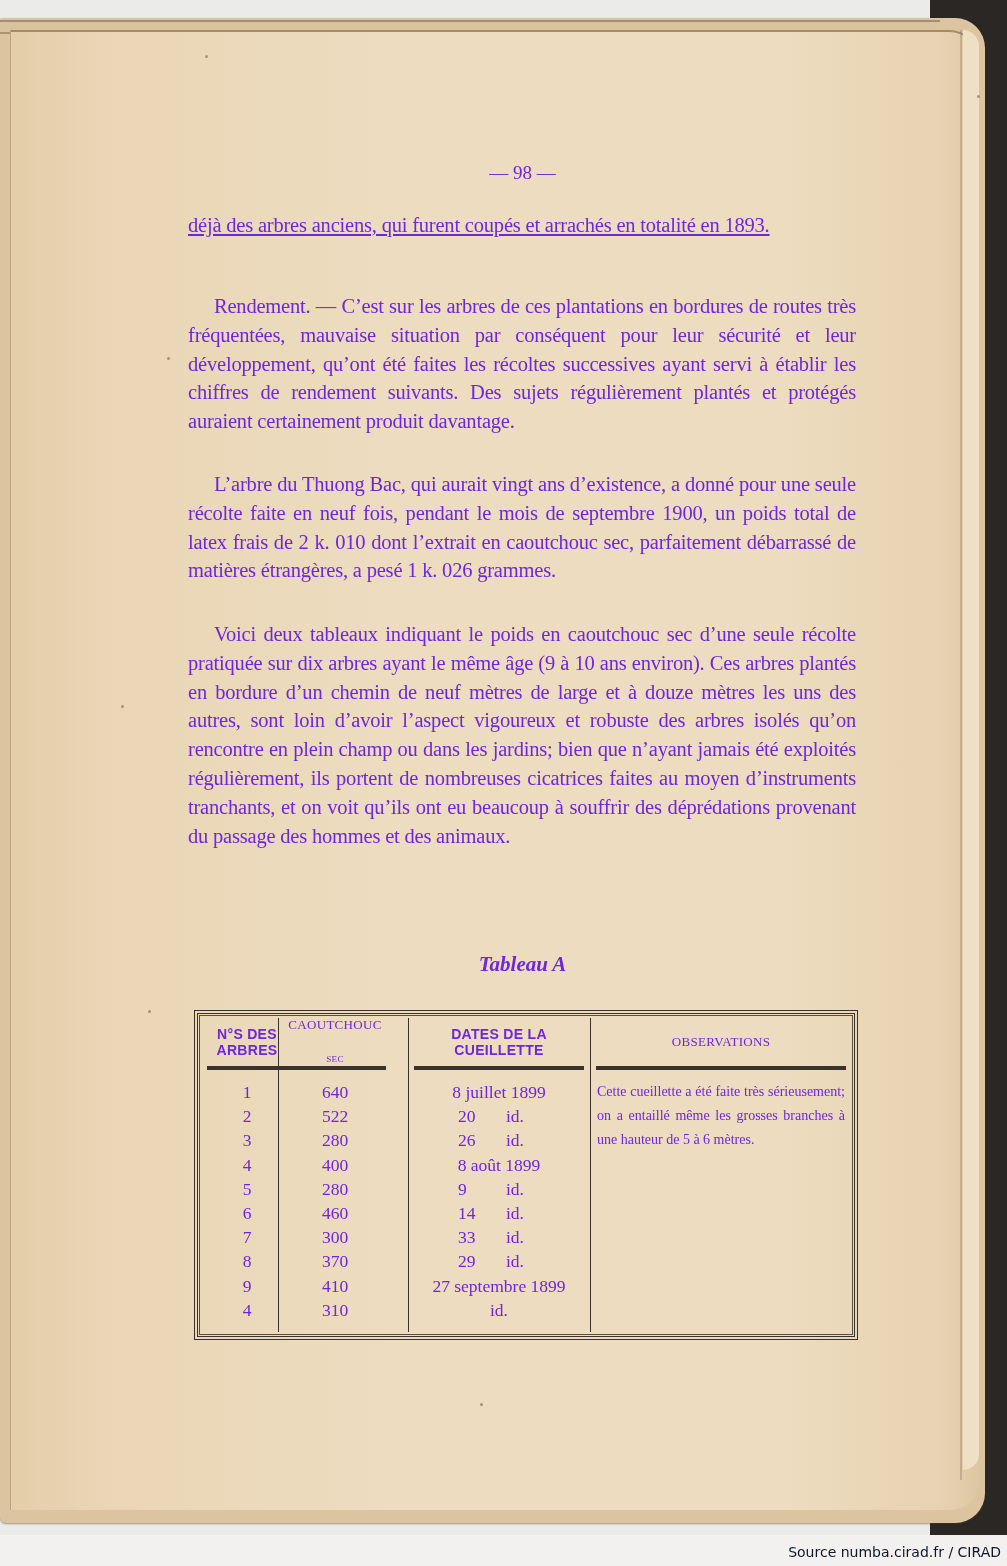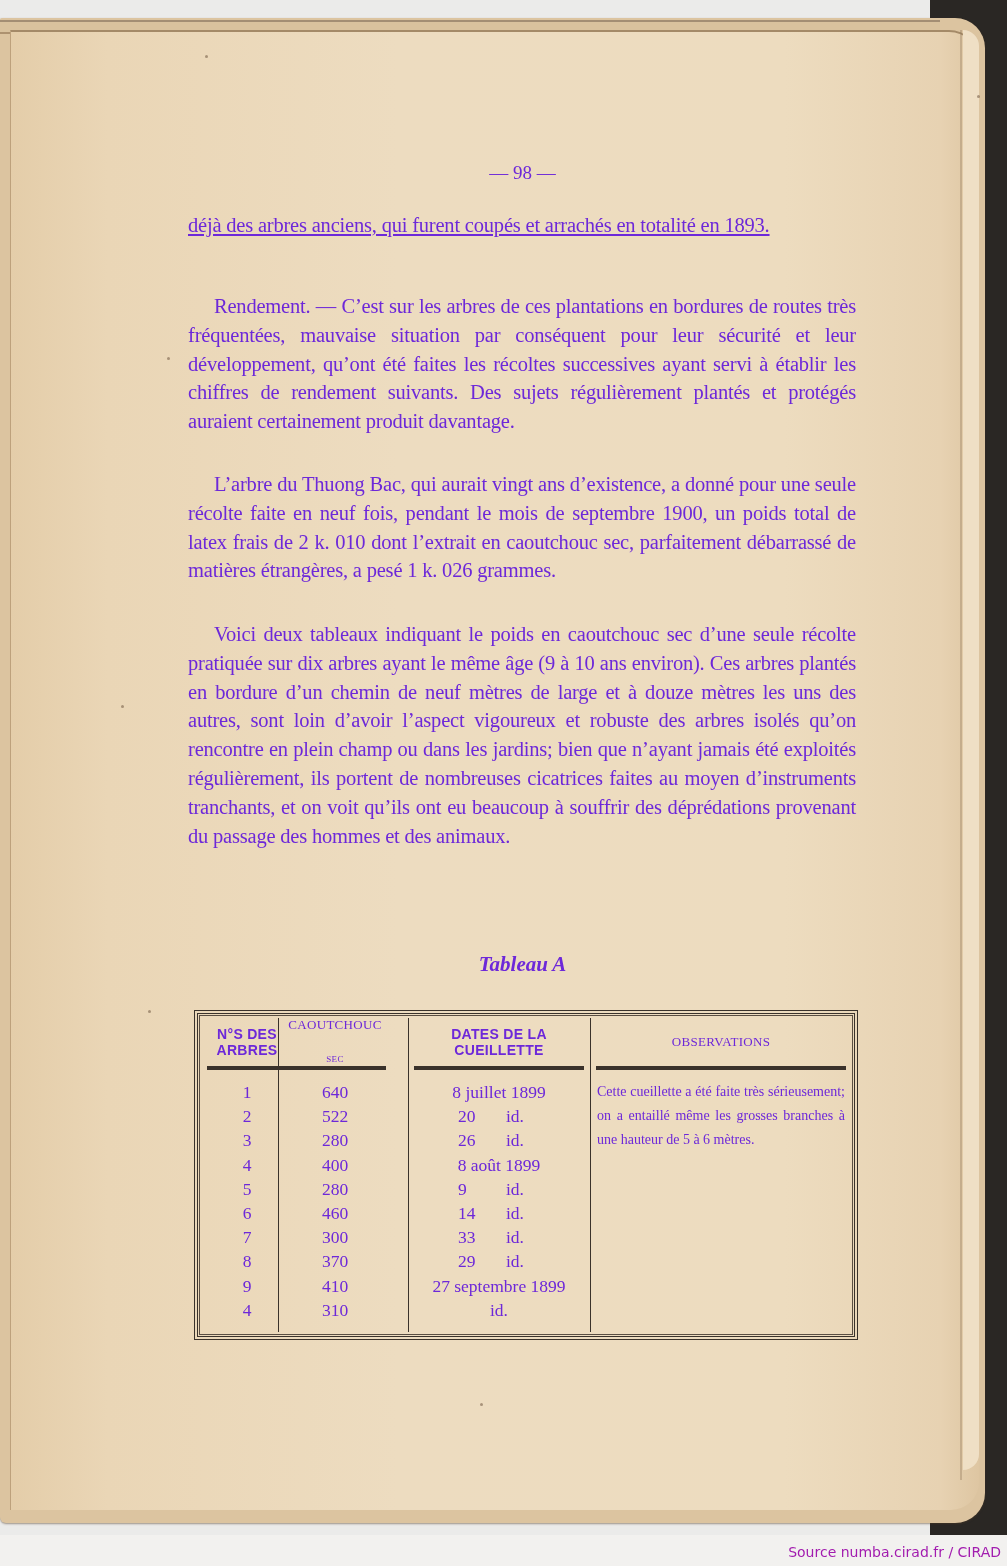--- a/index.html
+++ b/index.html
@@ -88,21 +88,21 @@
       height: 4px; background: #3a322b; margin: 0 5px 10px 5px;
     }
     .cell { height: 24.2px; line-height: 24.2px; white-space: nowrap; }
     .obs {
       padding: 0 0 0 6px; font-size: 14px; line-height: 24.2px;
       text-align: justify; text-align-last: left; width: 248px;
     }
     .date-cell .dnum { display: inline-block; width: 32px; text-align: left; }
     .date-cell .did { display: inline-block; width: 50px; text-align: center; }
     .source {
-      position: absolute; right: 6px; top: 1544px; font-size: 14px; color: #a21caf;
+      position: absolute; right: 6px; top: 1544px; font-size: 14px; color: #0f172a;
       font-family: "DejaVu Sans", sans-serif;
     }
     .speck { position: absolute; width: 3px; height: 3px; border-radius: 50%; background: #7a634b; opacity: 0.6; }
   </style>
 </head>
 <body>
 
 <div class="scan"></div>
 <div class="back-cover"></div>
 <div class="page-stack"></div>

